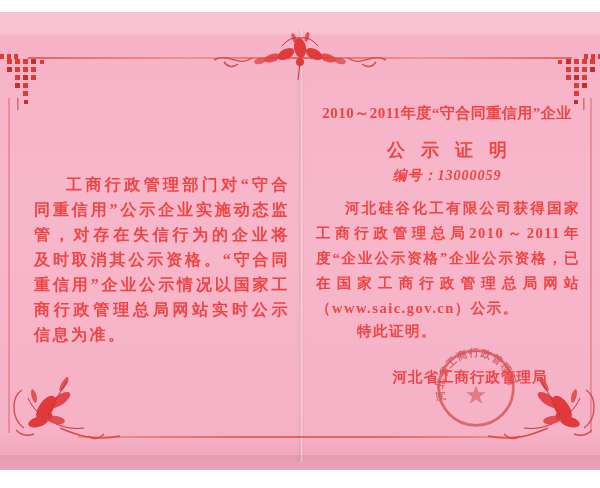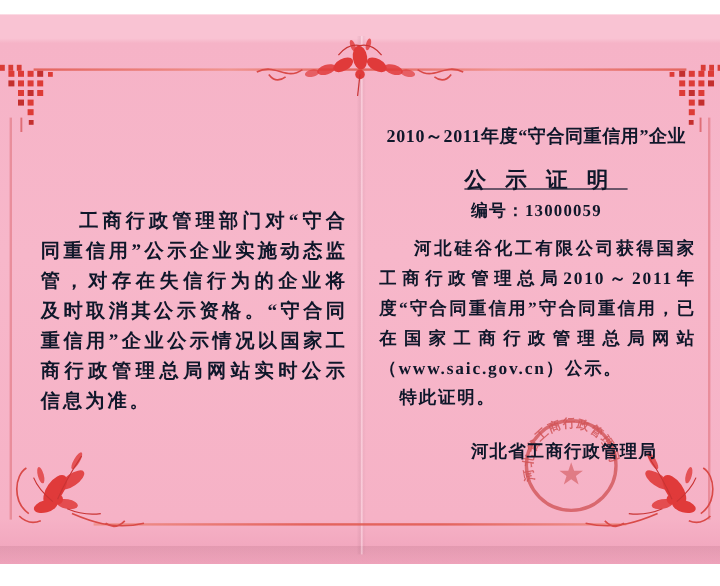--- a/index.html
+++ b/index.html
@@ -29,34 +29,34 @@
   .dash-row span { width:4px; height:5px; background:#d93c36; display:block; }
 
   
   .tl-squares { position:absolute; left:6px; top:58px; }
   .tr-squares { position:absolute; left:556px; top:58px; }
   .top-ornament { position:absolute; left:212px; top:28px; }
   .bl-flourish { position:absolute; left:4px; top:368px; }
   .br-flourish { position:absolute; left:486px; top:368px; transform:scaleX(-1); }
 
   
-  .ink { color:#0f172a; font-weight:bold; }
+  .ink { color:#ef4444; font-weight:bold; }
   .left-body { position:absolute; left:34px; top:172px; width:256px;
     font-size:16px; line-height:25px; letter-spacing:2.5px;
     text-align:justify; text-indent:2em; }
   .r-title1 { position:absolute; left:306px; top:104px; width:282px;
     font-size:15px; letter-spacing:0.5px; text-align:center; }
   .r-title2 { position:absolute; left:306px; top:138px; width:282px;
-    font-size:18px; letter-spacing:16px; text-indent:16px; text-align:center;text-decoration:underline; }
+    font-size:18px; letter-spacing:16px; text-indent:16px; text-align:center; }
   .r-serial { position:absolute; left:306px; top:167px; width:282px;
-    font-size:14px; letter-spacing:1px; text-align:center; }
+    font-size:14px; letter-spacing:1px; text-align:center;font-style:italic; }
   .r-body { position:absolute; left:316px; top:196px; width:264px;
     font-size:14.5px; line-height:25px; letter-spacing:1.5px;
     text-align:justify; text-indent:2em; }
-  .r-closing { position:absolute; left:304px; top:322px; width:264px;
+  .r-closing { position:absolute; left:328px; top:322px; width:264px;
     font-size:14.5px; letter-spacing:1.5px; text-indent:2em; }
   .r-issuer { position:absolute; left:356px; top:366px; width:228px; text-align:center;
     font-size:14.5px; line-height:23px; letter-spacing:1px; z-index:3; }
 
   
   .seal { position:absolute; left:434px; top:346px; width:84px; height:84px; z-index:2; opacity:.85; }
 </style>
 </head>
 <body>
 
@@ -195,21 +195,21 @@
       <path d="M40 50 Q 28 40 24 30"></path>
       <path d="M52 56 q 14 6 28 4"></path>
     </g>
   </svg>
 
   <p class="ink left-body">工商行政管理部门对“守合同重信用”公示企业实施动态监管，对存在失信行为的企业将及时取消其公示资格。“守合同重信用”企业公示情况以国家工商行政管理总局网站实时公示信息为准。</p>
 
   <div class="ink r-title1">2010～2011年度“守合同重信用”企业</div>
   <div class="ink r-title2">公示证明</div>
   <div class="ink r-serial">编号：13000059</div>
-  <p class="ink r-body">河北硅谷化工有限公司获得国家工商行政管理总局2010～2011年度“守合同重信用”守合同重信用，已在国家工商行政管理总局网站（www.saic.gov.cn）公示。</p>
+  <p class="ink r-body">河北硅谷化工有限公司获得国家工商行政管理总局2010～2011年度“企业公示资格”企业公示资格，已在国家工商行政管理总局网站（www.saic.gov.cn）公示。</p>
   <p class="ink r-closing">特此证明。</p>
 
   <div class="ink r-issuer">
     <div>河北省工商行政管理局</div>
   </div>
 
   <svg class="seal" width="84" height="84" viewBox="0 0 90 90">
     <defs>
       <path id="sealArc" d="M 13 60 A 35 35 0 1 1 77 60"></path>
     </defs>

